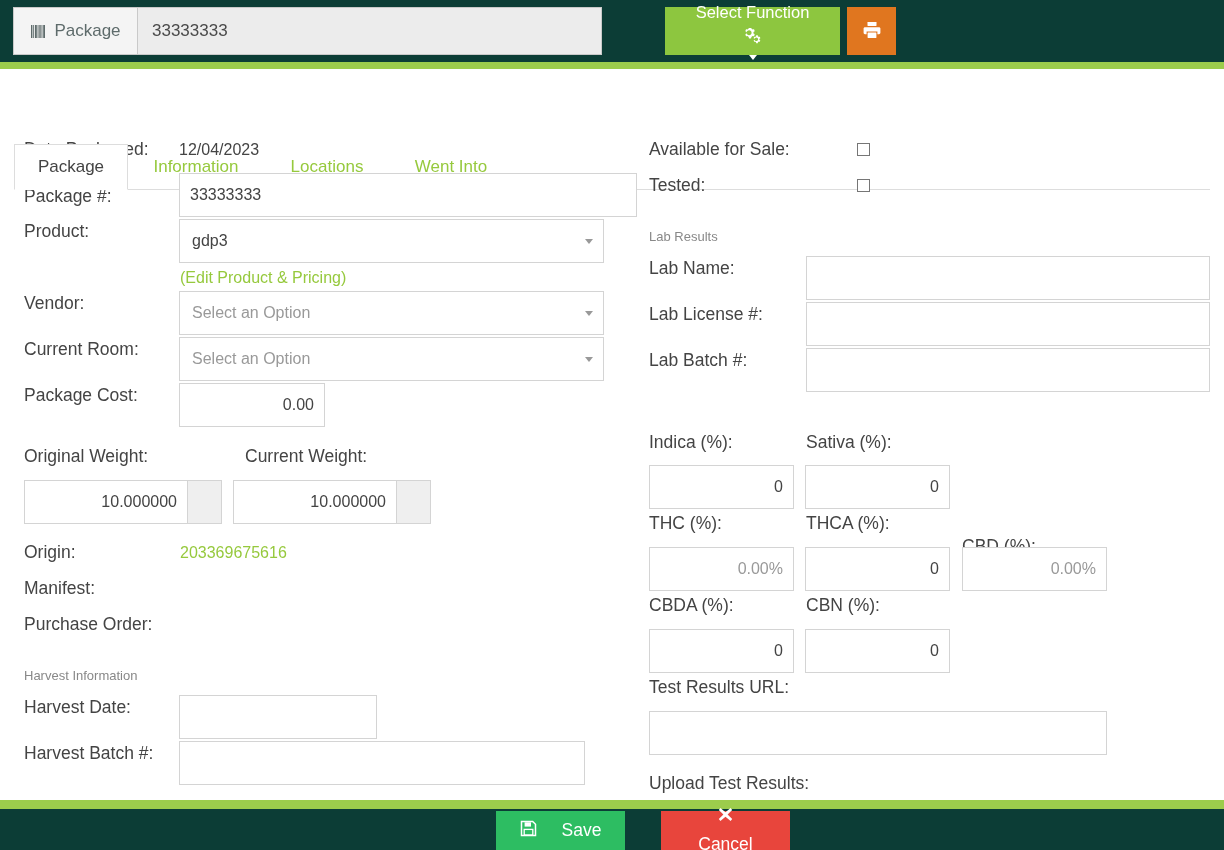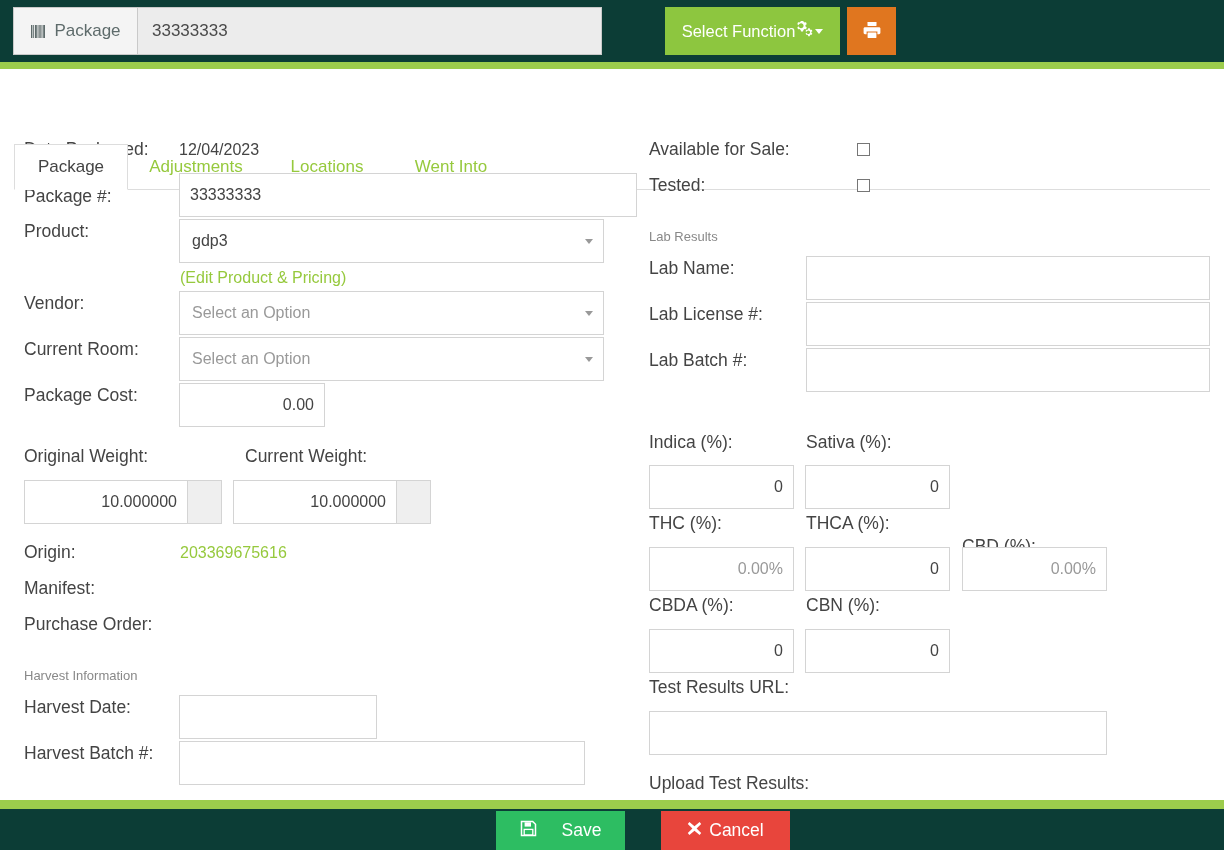--- a/index.html
+++ b/index.html
@@ -30,21 +30,21 @@
   #pkg-input {
     width: 465px; background: #ececec; border: 1px solid #c9c9c9;
     font-size: 17px; color: #4a4a4a; padding: 0 14px;
     font-family: "Liberation Sans", sans-serif; outline: none;
   }
   #select-function {
     position: absolute; left: 665px; top: 7px; width: 175px; height: 48px;
     background: #8dc63f; border: none; color: #ffffff;
     font-size: 16.5px; font-family: "Liberation Sans", sans-serif;
     cursor: pointer; display: flex; align-items: center;
-    justify-content: center; padding: 0 10px;
+    justify-content: center; gap: 6px; padding: 0 10px; flex-direction: column;
   }
   #caret { border-left: 4.5px solid transparent; border-right: 4.5px solid transparent;
            border-top: 5.5px solid #fff; display: inline-block; margin-left: 1px; }
   #print-btn {
     position: absolute; left: 847px; top: 7px; width: 49px; height: 48px;
     background: #e0761f; border: none; cursor: pointer;
     display: flex; align-items: center; justify-content: center;
   }
   #greenbar {
     position: absolute; left: 0; top: 62px; width: 1224px; height: 7px;
@@ -126,21 +126,21 @@
   #save-btn {
     position: absolute; left: 496px; top: 811px; width: 129px; height: 39px;
     background: #2dbd62; border: none; color: #ffffff; font-size: 17.5px;
     font-family: "Liberation Sans", sans-serif; cursor: pointer;
     display: flex; align-items: center; justify-content: center; gap: 25px;
   }
   #cancel-btn {
     position: absolute; left: 661px; top: 811px; width: 129px; height: 39px;
     background: #e8453c; border: none; color: #ffffff; font-size: 17.5px;
     font-family: "Liberation Sans", sans-serif; cursor: pointer;
-    display: flex; align-items: center; justify-content: center; gap: 7px;
+    display: flex; align-items: center; justify-content: center; gap: 7px; flex-direction: column;
   }
 </style>
 </head>
 <body>
 
 <div id="topbar">
   <div id="searchgroup">
     <div id="pkg-addon">
       <span id="barcode-icon">
         <svg width="17" height="17" viewBox="0 0 17 17">
@@ -186,21 +186,21 @@
   </button>
 </div>
 <div id="greenbar"></div>
 
 <div id="tabstrip">
   <div id="tabline"></div>
   <div class="tab active" style="left:14px; width:114px;">
     <span>Package</span>
   </div>
   <div class="tab" style="left:128px; width:136px;">
-    <span>Adjustments</span>
+    <span>Information</span>
   </div>
   <div class="tab" style="left:264px; width:126px;">
     <span>Locations</span>
   </div>
   <div class="tab" style="left:390px; width:122px;">
     <span>Went Into</span>
   </div>
 </div>
 
 <div id="form">

